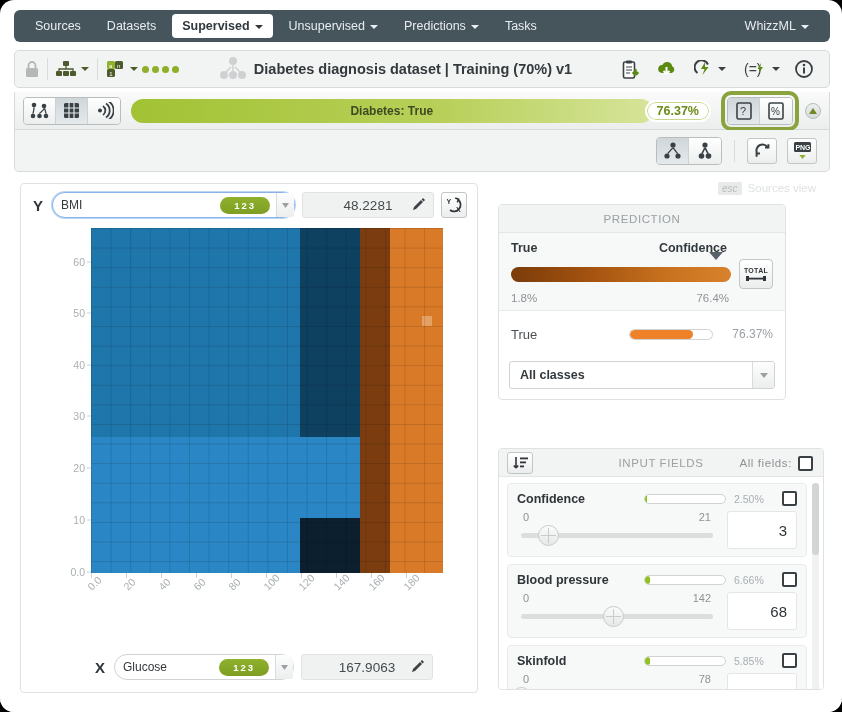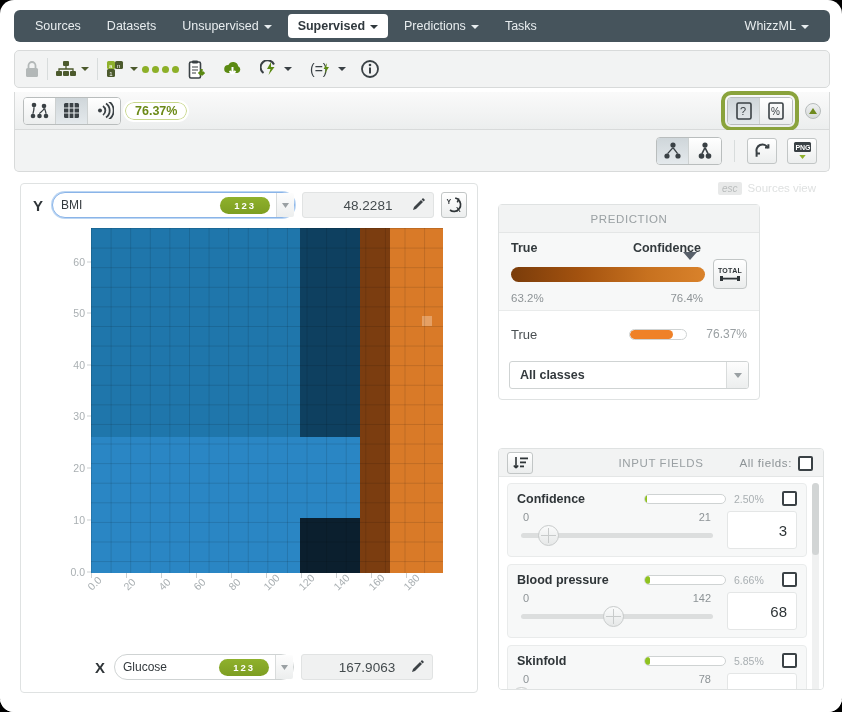--- a/index.html
+++ b/index.html
@@ -197,21 +197,21 @@
   .esc-text { color: #dfe1e1; font-size: 11.5px; }
 
   .card { background: #fff; border: 1px solid #dfe2e2; border-radius: 4px; }
   .cardhead {
     background: #f2f3f3; border-bottom: 1px solid #e4e6e6;
     height: 28px; display: flex; align-items: center; justify-content: center;
     font-size: 11.5px; color: #9aa0a3; letter-spacing: .6px;
     position: relative;
   }
 
-  .predcard { position: absolute; left: 6px; top: 26px; width: 262px; }
+  .predcard { position: absolute; left: 6px; top: 26px; width: 288px; }
   .confblock { background: #f7f8f8; padding: 8px 12px 6px 12px; border-bottom: 1px solid #e9ebeb; position: relative; }
   .conftop { display: flex; justify-content: space-between; font-size: 12.5px; color: #333a3d; font-weight: bold; }
   .confbar-outer { display: flex; align-items: center; gap: 8px; margin-top: 4px; position: relative; }
   .confbar {
     flex: 1; height: 15px; border-radius: 8px;
     background: linear-gradient(90deg,#7a3c0a 0%, #a3520f 35%, #c7711f 70%, #d9822b 100%);
   }
   .confpointer {
     position: absolute; right: 50px; top: -7px;
     border-left: 7px solid transparent; border-right: 7px solid transparent;
@@ -286,25 +286,25 @@
 
 <div class="app">
 
   <div class="topnav">
     <div class="navitem">
       <span>Sources</span>
     </div>
     <div class="navitem">
       <span>Datasets</span>
     </div>
+    <div class="navitem active">
+      <span>Supervised</span><i class="caret"></i>
+    </div>
     <div class="navitem">
       <span>Unsupervised</span><i class="caret"></i>
-    </div>
-    <div class="navitem active">
-      <span>Supervised</span><i class="caret"></i>
     </div>
     <div class="navitem">
       <span>Predictions</span><i class="caret"></i>
     </div>
     <div class="navitem">
       <span>Tasks</span>
     </div>
     <div class="navspacer"></div>
     <div class="navitem">
       <span>WhizzML</span><i class="caret"></i>
@@ -339,20 +339,32 @@
           <text x="11" y="7.5" font-size="6" fill="#fff" font-family="Liberation Sans">n</text>
           <text x="3.2" y="15.5" font-size="6" fill="#fff" font-family="Liberation Sans">1</text>
         </svg>
       <i class="caret" style="color:#4c5a2d"></i>
     </div>
     <div class="dots">
       <span class="dot"></span>
       <span class="dot"></span>
       <span class="dot"></span>
       <span class="dot"></span>
+    </div>
+    <div class="restitle">
+      <span class="modelglyph">
+        <svg width="26" height="22" viewBox="0 0 26 22">
+            <circle cx="13" cy="4" r="4" fill="#8d9396"></circle>
+            <circle cx="4" cy="18" r="4" fill="#8d9396"></circle>
+            <circle cx="13" cy="18" r="4" fill="#8d9396"></circle>
+            <circle cx="22" cy="18" r="4" fill="#8d9396"></circle>
+            <path d="M13 8v6M6 15l5-5M20 15l-5-5" stroke="#8d9396" stroke-width="1.5" fill="none"></path>
+          </svg>
+      </span>
+      <span>Diabetes diagnosis dataset | Training (70%) v1</span>
     </div>
     <div class="icnbtn" style="margin:0 9px">
       <svg width="17" height="19" viewBox="0 0 17 19">
           <rect x="1.5" y="2" width="11" height="16" rx="1.5" fill="#fff" stroke="#3a4145" stroke-width="1.6"></rect>
           <rect x="4" y="0.5" width="6" height="3" rx="1" fill="#3a4145"></rect>
           <path d="M4 7h6M4 10h6M4 13h4" stroke="#3a4145" stroke-width="1.2"></path>
           <path d="M13.5 9v6m0 0l-2.8-2.8M13.5 15l2.8-2.8" stroke="#5b8a12" stroke-width="2.4" fill="none"></path>
         </svg>
     </div>
     <div class="icnbtn" style="margin:0 9px">
@@ -404,20 +416,23 @@
       </div>
       <div>
         <svg width="19" height="17" viewBox="0 0 19 17">
             <circle cx="5" cy="8.5" r="2" fill="#3a4145"></circle>
             <path d="M8 4a5.5 5.5 0 010 9M11 1.5a8.5 8.5 0 010 14M14 -0.5a11 11 0 010 18" stroke="#3a4145" stroke-width="1.8" fill="none"></path>
           </svg>
       </div>
     </div>
 
     <div class="objbar">
+      <div class="objtrack">
+        <span class="objlabel">Diabetes: True</span>
+      </div>
       <div class="objpct">76.37%</div>
     </div>
 
     <div class="hilitebox">
       <div class="btngroup">
         <div class="on">
           <svg width="18" height="18" viewBox="0 0 18 18">
               <rect x="2" y="1" width="14" height="16" rx="1.5" fill="none" stroke="#3a4145" stroke-width="1.6"></rect>
               <text x="5" y="13" font-size="11" fill="#3a4145" font-family="Liberation Sans">?</text>
             </svg>
@@ -608,21 +623,21 @@
             <div class="totalbtn">
               <span class="tl">TOTAL</span>
               <svg width="20" height="7" viewBox="0 0 20 7">
                   <rect x="0" y="1" width="3" height="5" fill="#2f3538"></rect>
                   <rect x="17" y="1" width="3" height="5" fill="#2f3538"></rect>
                   <rect x="2" y="2.7" width="16" height="1.8" fill="#2f3538"></rect>
                 </svg>
             </div>
           </div>
           <div class="confends">
-            <span>63.2%</span>
+            <span>1.8%</span>
             <span>76.4%</span>
           </div>
         </div>
 
         <div class="classlist">
           <div class="classrow">
             <span class="classname">True</span>
             <div class="minibar">
               <div class="minifill" style="width:76.37%;background:#ef8128"></div>
             </div>

